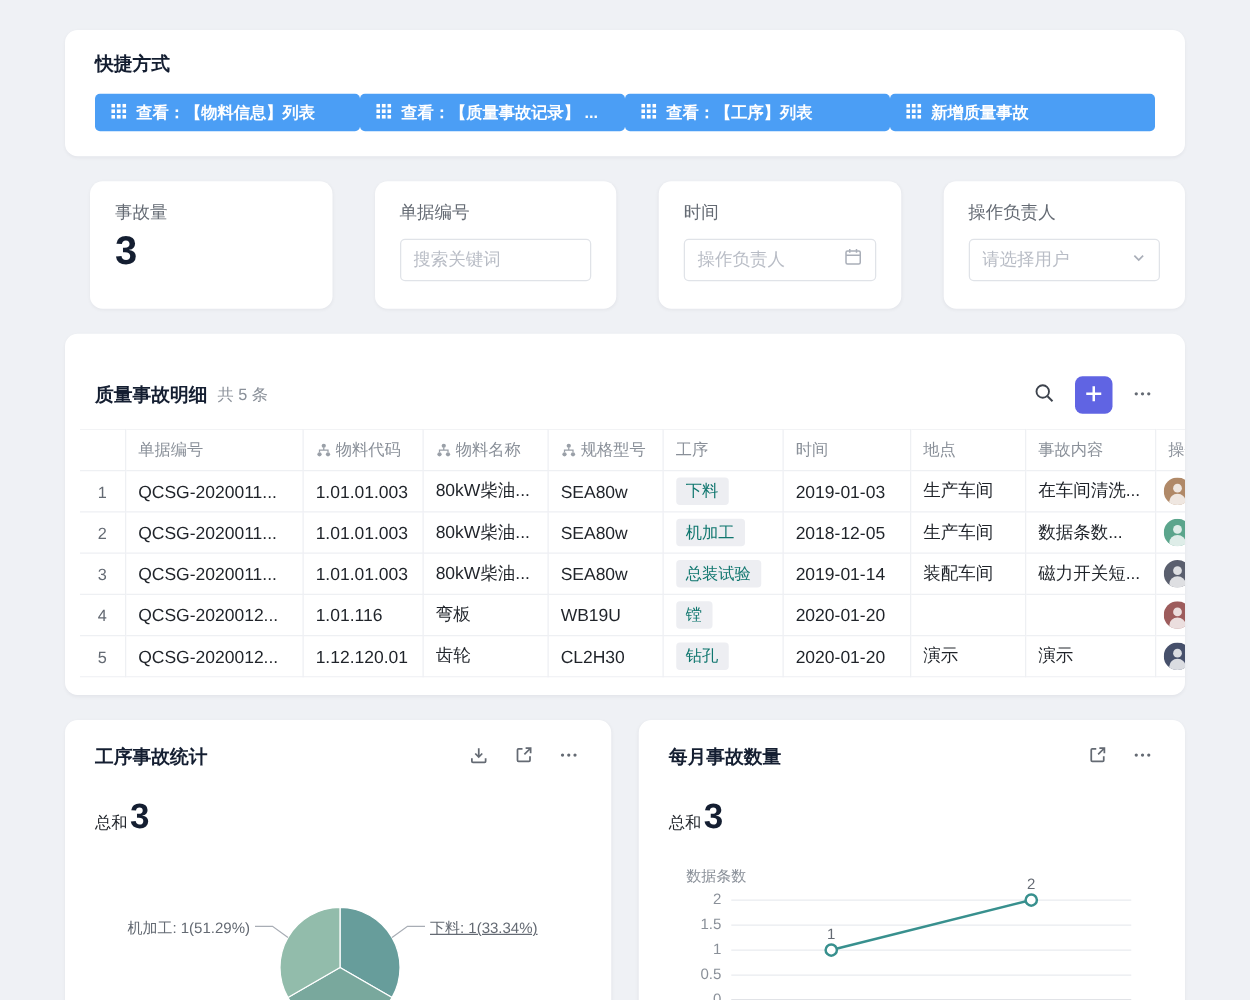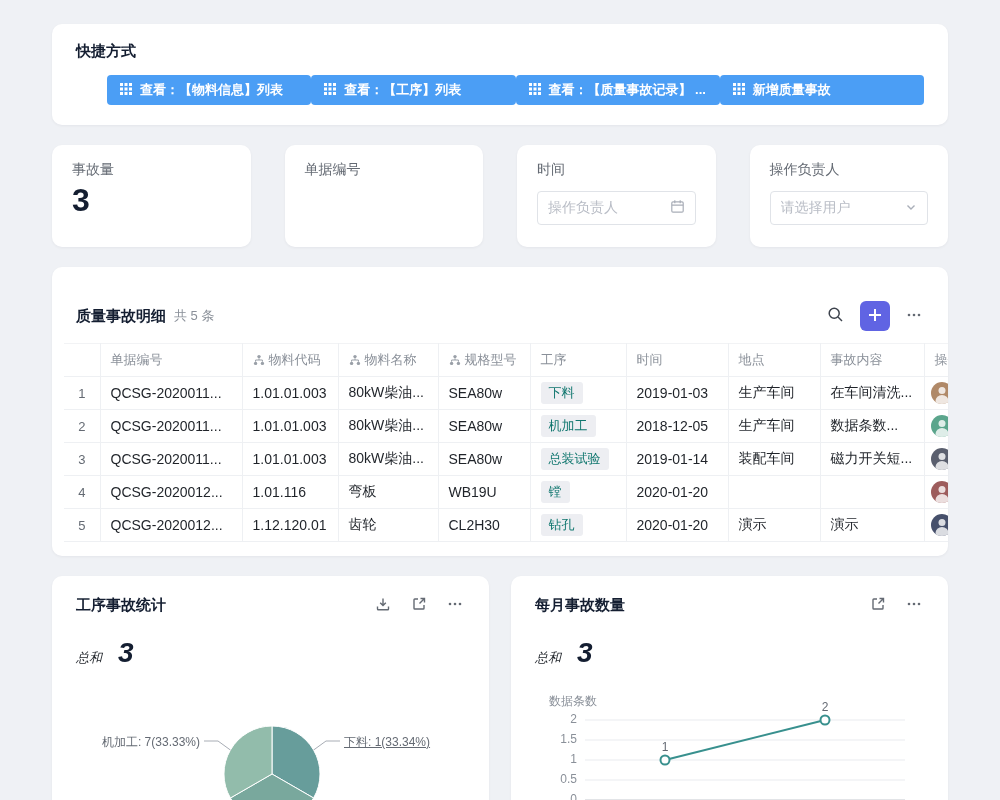--- a/index.html
+++ b/index.html
@@ -5,28 +5,28 @@
   * { margin:0; padding:0; box-sizing:border-box; }
   html,body { background:#eff1f5; }
   body { font-family:"Liberation Sans","DejaVu Sans",sans-serif; color:#141e31; }
   .page { position:relative; width:1000px; height:800px; overflow:hidden; background:#eff1f5; }
   .content { padding:24px 52px; display:flex; flex-direction:column; gap:20px; }
   .card { background:#fff; border-radius:10px; box-shadow:0 1px 3px rgba(15,25,40,.05); }
 
   
   .shortcuts-card { padding:18px 24px 20px; }
   .card-title { font-size:15px; font-weight:700; color:#141e31; }
-  .btn-row { display:flex; margin-top:14px;margin-left:31px; }
+  .btn-row { display:flex; margin-top:14px; }
   .shortcut-btn { flex:1; display:flex; align-items:center; gap:8px; height:30px; padding:0 13px;
     background:#4b9ef5; color:#fff; border:none; border-radius:4px; font-size:13px; font-weight:700;
     font-family:inherit; cursor:pointer; white-space:nowrap; overflow:hidden; }
   .shortcut-btn svg { flex:0 0 auto; }
 
   
-  .filter-row { display:flex; gap:34px; }
+  .filter-row { display:flex; gap:34px;margin-left:20px; }
   .filter-card { flex:1; height:102px; padding:16px 20px; }
   .filter-label { font-size:14px; color:#646a73; }
   .stat-value { font-size:32px; font-weight:700; color:#141e31; margin-top:4px; line-height:1.1; }
   .input-box { margin-top:12px; height:34px; border:1px solid #e0e3e8; border-radius:4px;
     display:flex; align-items:center; justify-content:space-between; padding:0 10px; cursor:pointer; background:#fff; }
   .placeholder { color:#b9bdc6; font-size:14px; white-space:nowrap; overflow:hidden; }
 
   
   .table-card { padding:0 0 14px; overflow:hidden; }
   .table-head { display:flex; align-items:center; padding:34px 24px 12px; }
@@ -45,21 +45,21 @@
   th .hcell { display:inline-flex; align-items:center; gap:4px; }
   .tag { display:inline-block; background:#edeef2; border-radius:3px; padding:2px 8px; font-size:13px; color:#0f766e; }
   td.avatar-cell { padding:0 0 0 6px; }
   .avatar { display:inline-block; width:22px; height:22px; vertical-align:middle; }
 
   
   .charts-row { display:flex; gap:22px; }
   .chart-card { flex:1; height:340px; padding:18px 24px; overflow:hidden; }
   .chart-head { display:flex; align-items:center; }
   .chart-icons { margin-left:auto; display:flex; align-items:center; gap:16px; }
-  .total-row { margin-top:20px; display:flex; align-items:baseline; gap:16px;font-style:italic; }
+  .total-row { margin-top:20px; display:flex; align-items:baseline; gap:2px; }
   .total-label { font-size:13px; color:#1f2329; }
   .total-value { font-size:28px; font-weight:700; color:#141e31; }
   .pie-area, .line-area { position:relative; height:220px; margin-top:8px; }
   .pie-label { position:absolute; font-size:12px; color:#646a73; white-space:nowrap; }
   .tick-label { position:absolute; left:0; width:42px; text-align:right; font-size:12px; color:#8a9099; }
   .cat-label, .pt-label { position:absolute; transform:translateX(-50%); font-size:12px; color:#646a73; white-space:nowrap; }
   .y-axis-title { position:absolute; left:14px; top:16px; font-size:12px; color:#8a9099; }
 </style>
 </head>
 <body>
@@ -89,35 +89,35 @@
                 <rect width="3" height="3"></rect>
                 <rect x="4.5" width="3" height="3"></rect>
                 <rect x="9" width="3" height="3"></rect>
                 <rect y="4.5" width="3" height="3"></rect>
                 <rect x="4.5" y="4.5" width="3" height="3"></rect>
                 <rect x="9" y="4.5" width="3" height="3"></rect>
                 <rect y="9" width="3" height="3"></rect>
                 <rect x="4.5" y="9" width="3" height="3"></rect>
                 <rect x="9" y="9" width="3" height="3"></rect>
               </svg></span>
-            <span>查看：【工序】列表</span>
+            <span>查看：【质量事故记录】 ...</span>
           </button>
           <button class="shortcut-btn">
             <span><svg width="12" height="12" viewBox="0 0 12 12" fill="#fff">
                 <rect width="3" height="3"></rect>
                 <rect x="4.5" width="3" height="3"></rect>
                 <rect x="9" width="3" height="3"></rect>
                 <rect y="4.5" width="3" height="3"></rect>
                 <rect x="4.5" y="4.5" width="3" height="3"></rect>
                 <rect x="9" y="4.5" width="3" height="3"></rect>
                 <rect y="9" width="3" height="3"></rect>
                 <rect x="4.5" y="9" width="3" height="3"></rect>
                 <rect x="9" y="9" width="3" height="3"></rect>
               </svg></span>
-            <span>查看：【质量事故记录】 ...</span>
+            <span>查看：【工序】列表</span>
           </button>
           <button class="shortcut-btn">
             <span><svg width="12" height="12" viewBox="0 0 12 12" fill="#fff">
                 <rect width="3" height="3"></rect>
                 <rect x="4.5" width="3" height="3"></rect>
                 <rect x="9" width="3" height="3"></rect>
                 <rect y="4.5" width="3" height="3"></rect>
                 <rect x="4.5" y="4.5" width="3" height="3"></rect>
                 <rect x="9" y="4.5" width="3" height="3"></rect>
                 <rect y="9" width="3" height="3"></rect>
@@ -129,20 +129,23 @@
         </div>
     </section>
 
     <div class="filter-row">
       <section class="card filter-card">
         <div class="filter-label">事故量</div>
         <div class="stat-value">3</div>
       </section>
       <section class="card filter-card">
         <div class="filter-label">单据编号</div>
+        <div class="input-box">
+          <span class="placeholder">搜索关键词</span>
+        </div>
       </section>
       <section class="card filter-card">
         <div class="filter-label">时间</div>
         <div class="input-box">
           <span class="placeholder">操作负责人</span>
           <span>
             <svg width="15" height="15" viewBox="0 0 15 15" fill="none" stroke="#a9aeb8" stroke-width="1.2">
                 <rect x="1.8" y="2.8" width="11.4" height="10.4" rx="1.2"></rect>
                 <path d="M4.8 1.2v3M10.2 1.2v3M1.8 6.2h11.4"></path>
               </svg>
@@ -420,21 +423,21 @@
           <span class="total-label">总和</span>
           <span class="total-value">3</span>
         </div>
         <div class="pie-area" id="pie-area"><svg width="389" height="220" viewBox="0 0 389 220">
               <path d="M196 97 L196.0 49.0 A48 48 0 0 1 237.6 121.0 Z" fill="#679d9b" stroke="#fff" stroke-width="1"></path>
               <polyline points="237.6,73 250,64 264,64" fill="none" stroke="#a8adb5" stroke-width="1"></polyline>
               <path d="M196 97 L237.6 121.0 A48 48 0 0 1 154.4 121.0 Z" fill="#79a89d" stroke="#fff" stroke-width="1"></path>
               <polyline points="196,145 196,150 208,150" fill="none" stroke="#a8adb5" stroke-width="1"></polyline>
               <path d="M196 97 L154.4 121.0 A48 48 0 0 1 196.0 49.0 Z" fill="#92bcab" stroke="#fff" stroke-width="1"></path>
               <polyline points="154.4,73 142,64 128,64" fill="none" stroke="#a8adb5" stroke-width="1"></polyline>
-            </svg><div class="pie-label" style="left: 268px; top: 57px; text-decoration: underline;">下料: 1(33.34%)</div><div class="pie-label" style="right: 265px; top: 57px; text-align: right;">机加工: 7(33.33%)</div></div>
+            </svg><div class="pie-label" style="left: 268px; top: 57px; text-decoration: underline;">下料: 1(33.34%)</div><div class="pie-label" style="right: 265px; top: 57px; text-align: right;">机加工: 1(51.29%)</div></div>
       </section>
 
       <section class="card chart-card">
         <div class="chart-head">
           <h2 class="card-title">每月事故数量</h2>
           <div class="chart-icons">
             <button class="icon-btn">
               <span>
                 <svg width="16" height="16" viewBox="0 0 16 16" fill="none" stroke="#646a73" stroke-width="1.4">
                     <path d="M7 3H3.8A.8.8 0 0 0 3 3.8v8.4a.8.8 0 0 0 .8.8h8.4a.8.8 0 0 0 .8-.8V9"></path>

